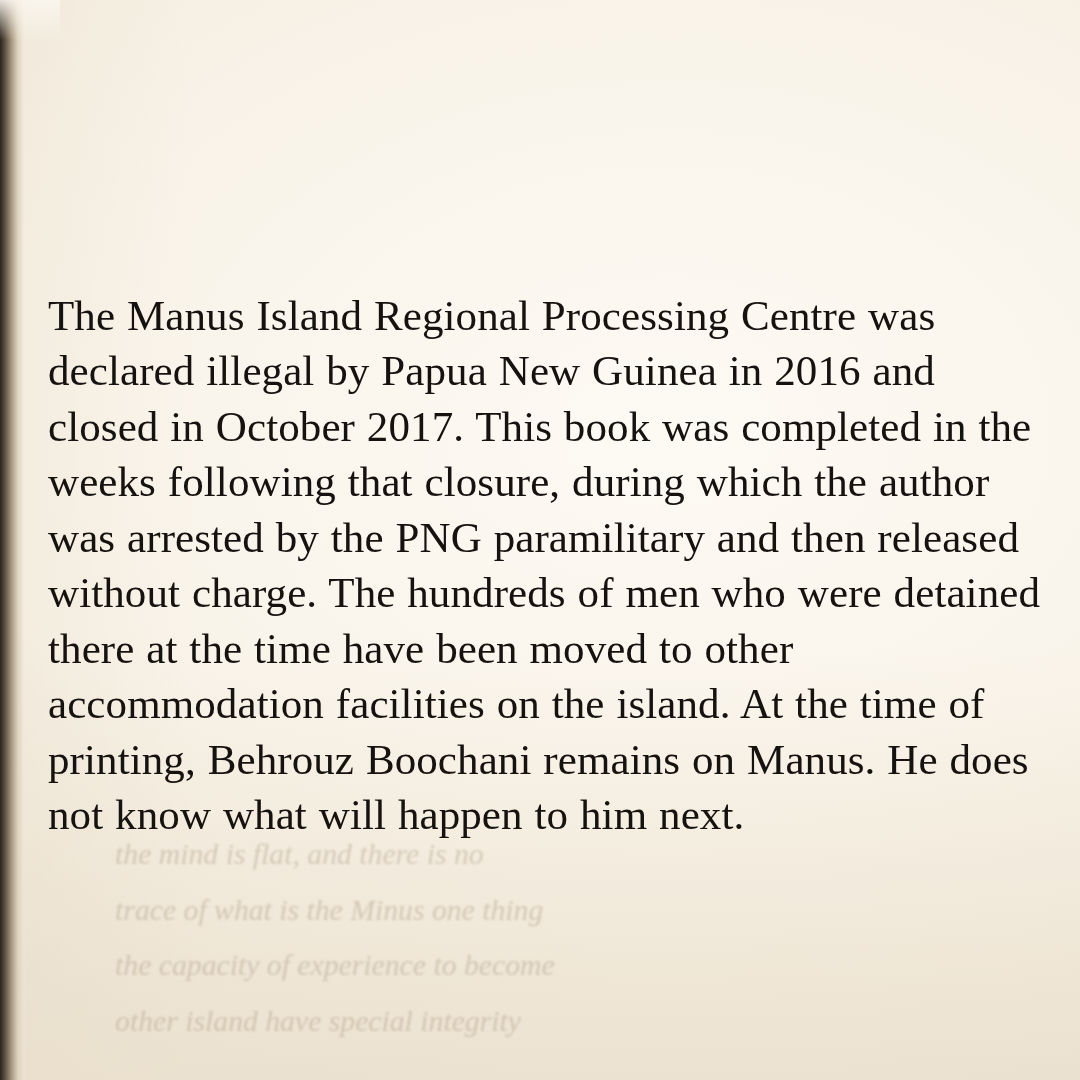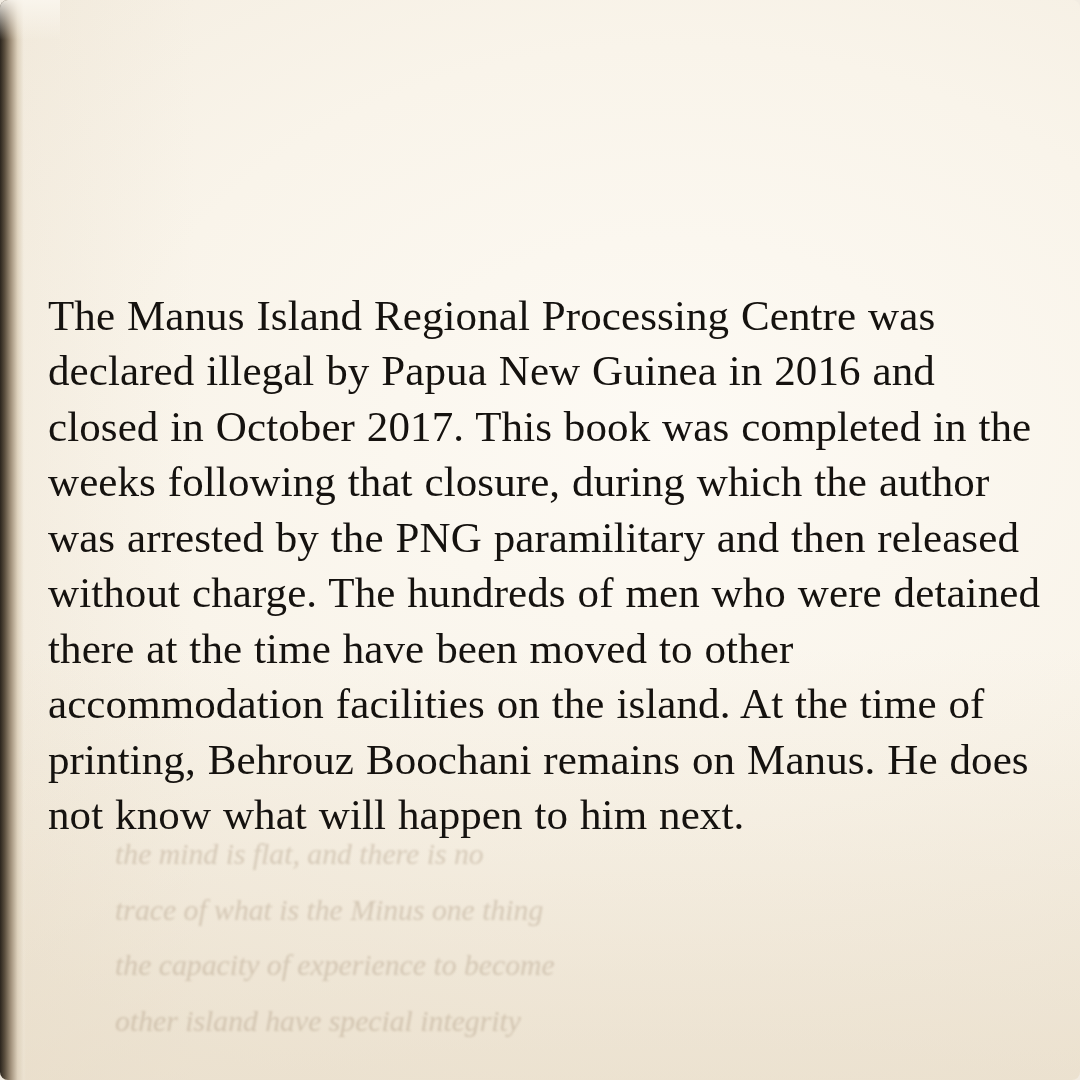--- a/index.html
+++ b/index.html
@@ -14,21 +14,20 @@
     font-family: "Liberation Serif", serif;
   }
 
   .page {
     position: relative;
     width: 1080px;
     height: 1080px;
     background:
       radial-gradient(ellipse 1000px 700px at 62% 40%, #fdfaf4 0%, #f9f4ea 55%, #f3ecdf 100%);
     overflow: hidden;
-    border-radius: 8px;
   }
 
   
   .paper-shade {
     position: absolute;
     inset: 0;
     background:
       linear-gradient(to bottom, rgba(240,230,212,0.0) 60%, rgba(226,212,188,0.45) 100%),
       linear-gradient(to right, rgba(230,218,198,0.25) 0%, rgba(255,255,255,0) 18%);
     pointer-events: none;

